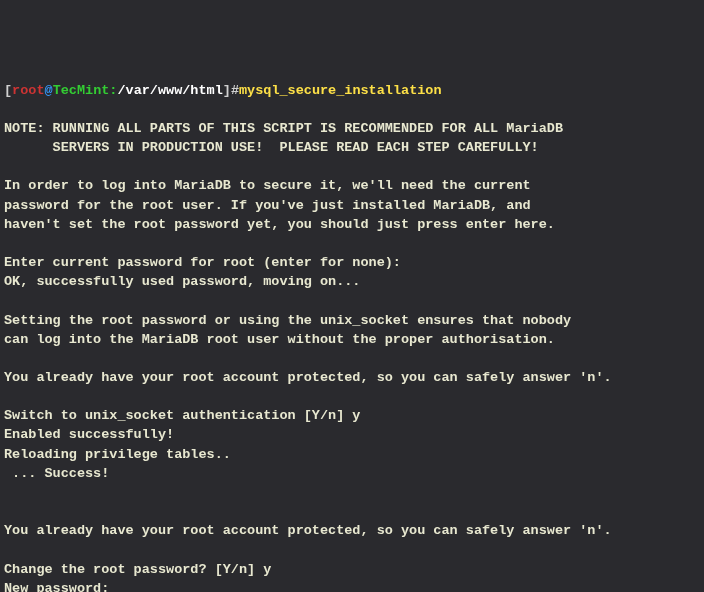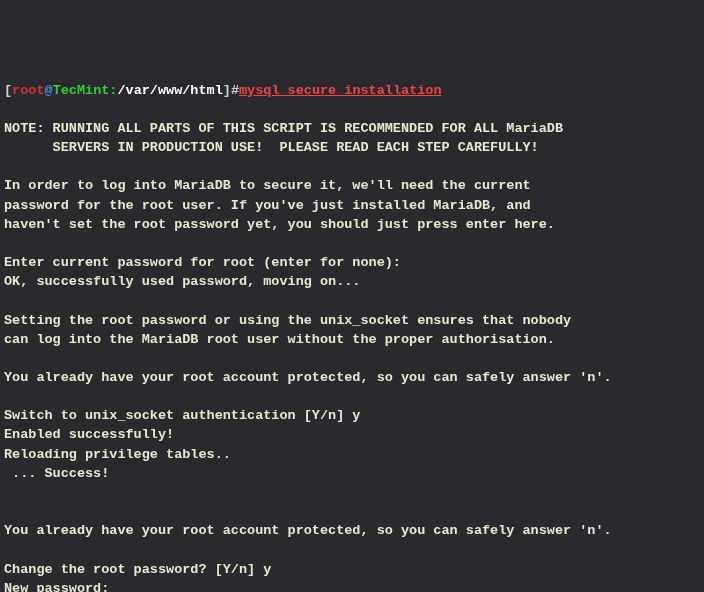--- a/index.html
+++ b/index.html
@@ -33,22 +33,21 @@
     .prompt-host {
       color: #33cc33;
     }
     .prompt-path {
       color: #ffffff;
     }
     .prompt-hash {
       color: #d0d0d0;
     }
     .command {
-      color: #ef4444;
-      text-decoration: underline;
+      color: #fde047;
     }
     .line {
       display: block;
       min-height: 1.42em;
     }
   </style>
 </head>
 <body>
 
 

